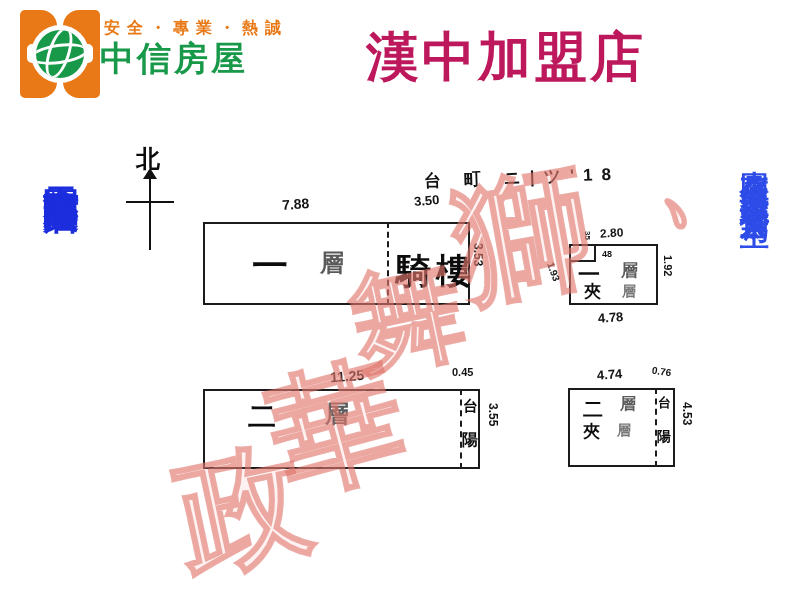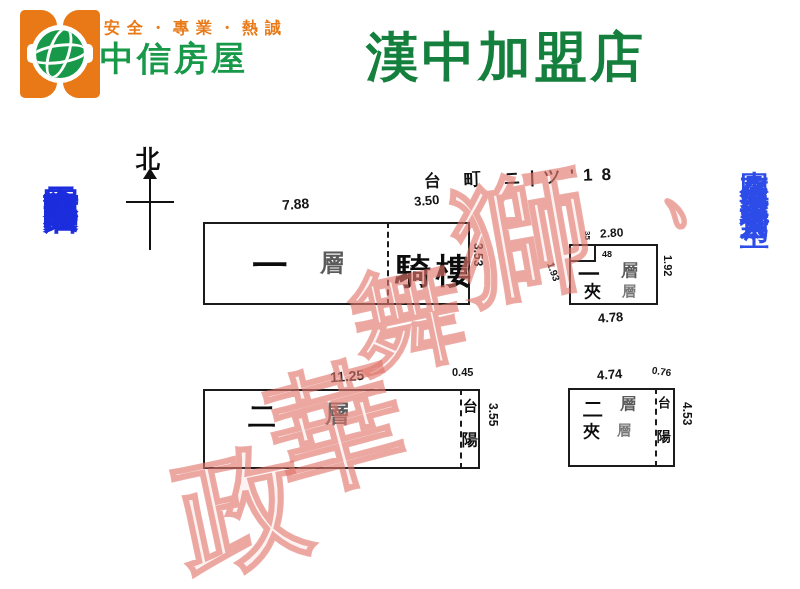--- a/index.html
+++ b/index.html
@@ -22,21 +22,21 @@
   .logo-block.r .logo-hole { right:7px; }
   .globe-wrap { position:absolute; left:11px; top:15px; width:58px; height:58px;
     background:#fff; border-radius:50%; }
   .globe { position:absolute; left:5px; top:5px; width:48px; height:48px;
     background:#18994a; border-radius:50%; overflow:hidden; }
   .globe i { position:absolute; border:3px solid #fff; border-radius:50%; }
   .globe i.m1 { left:12px; top:-4px; width:22px; height:54px; transform:rotate(18deg); }
   .globe i.m2 { left:-6px; top:14px; width:58px; height:20px; transform:rotate(-8deg); }
   .slogan { left:104px; top:18px; font-size:16px; font-weight:700; color:#e87916; letter-spacing:7px; white-space:nowrap; }
   .brand  { left:100px; top:36px; font-size:34px; font-weight:900; color:#18994a; letter-spacing:3px; white-space:nowrap;text-align:center; }
-  .store-title { left:366px; top:22px; font-size:53px; font-weight:900; color:#15803d; letter-spacing:3px; white-space:nowrap; }
+  .store-title { left:366px; top:22px; font-size:53px; font-weight:900; color:#be185d; letter-spacing:3px; white-space:nowrap; }
 
   
   .vtext { writing-mode:vertical-rl; text-orientation:upright; white-space:nowrap; }
   .banner-left  { left:36px; top:158px; height:330px; font-size:36px; font-weight:800; color:#1b2ddd; letter-spacing:1px; }
   .banner-right { left:735px; top:147px; height:438px; font-size:29px; font-weight:700; color:#2d4ce8; letter-spacing:4px; }
 
   
   .rect { border:2px solid #1b1b1b; background:transparent; }
   .vdash { border-left:2px dashed #1b1b1b; width:0; }
   .dim { font-size:13px; font-weight:600; color:#141414; white-space:nowrap; }

